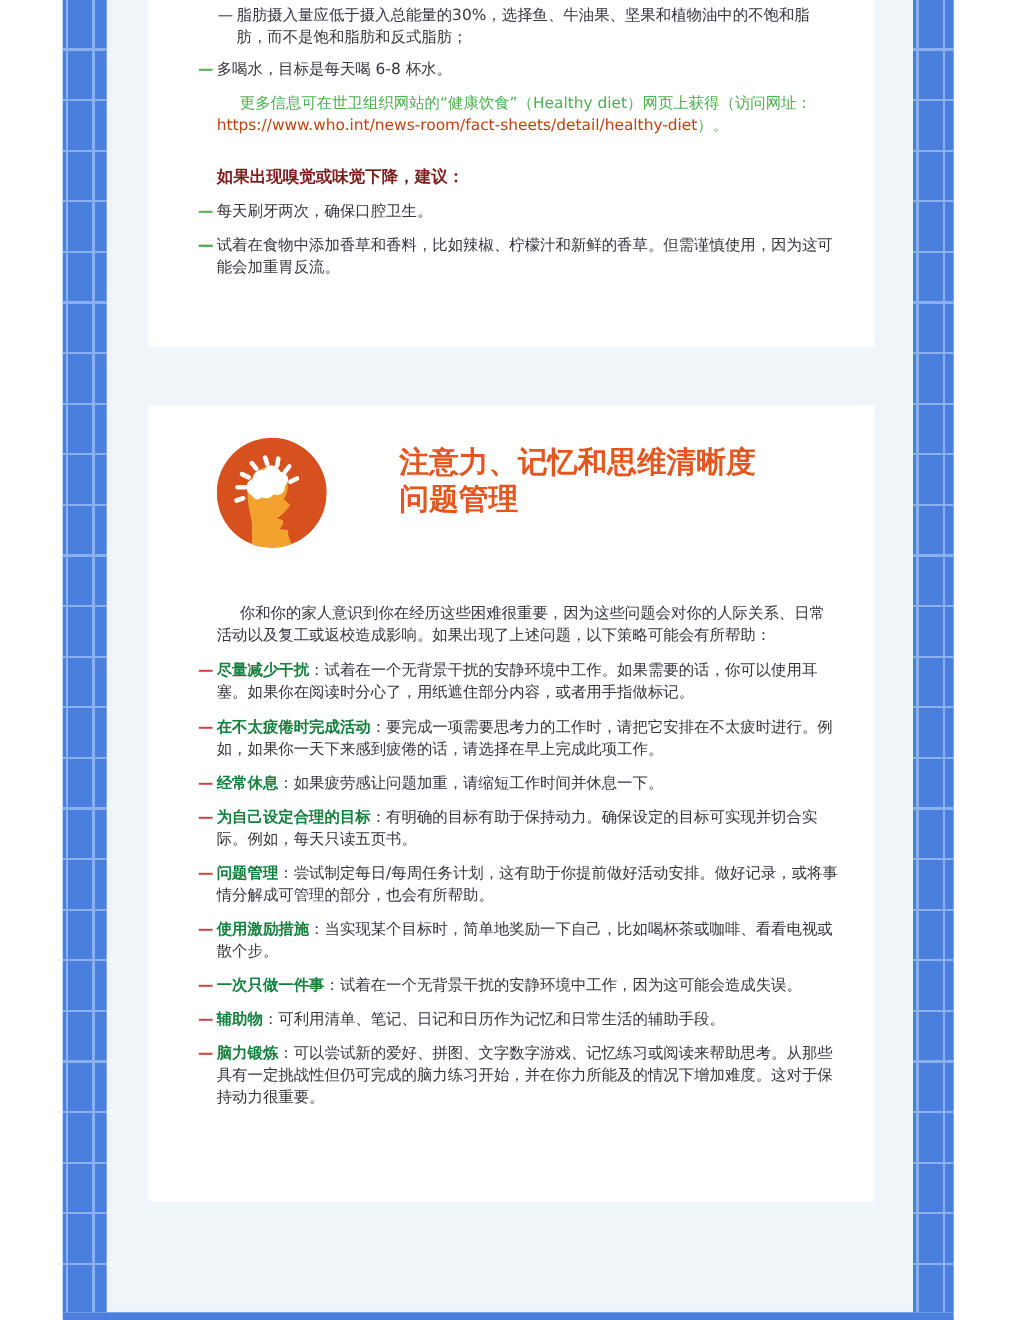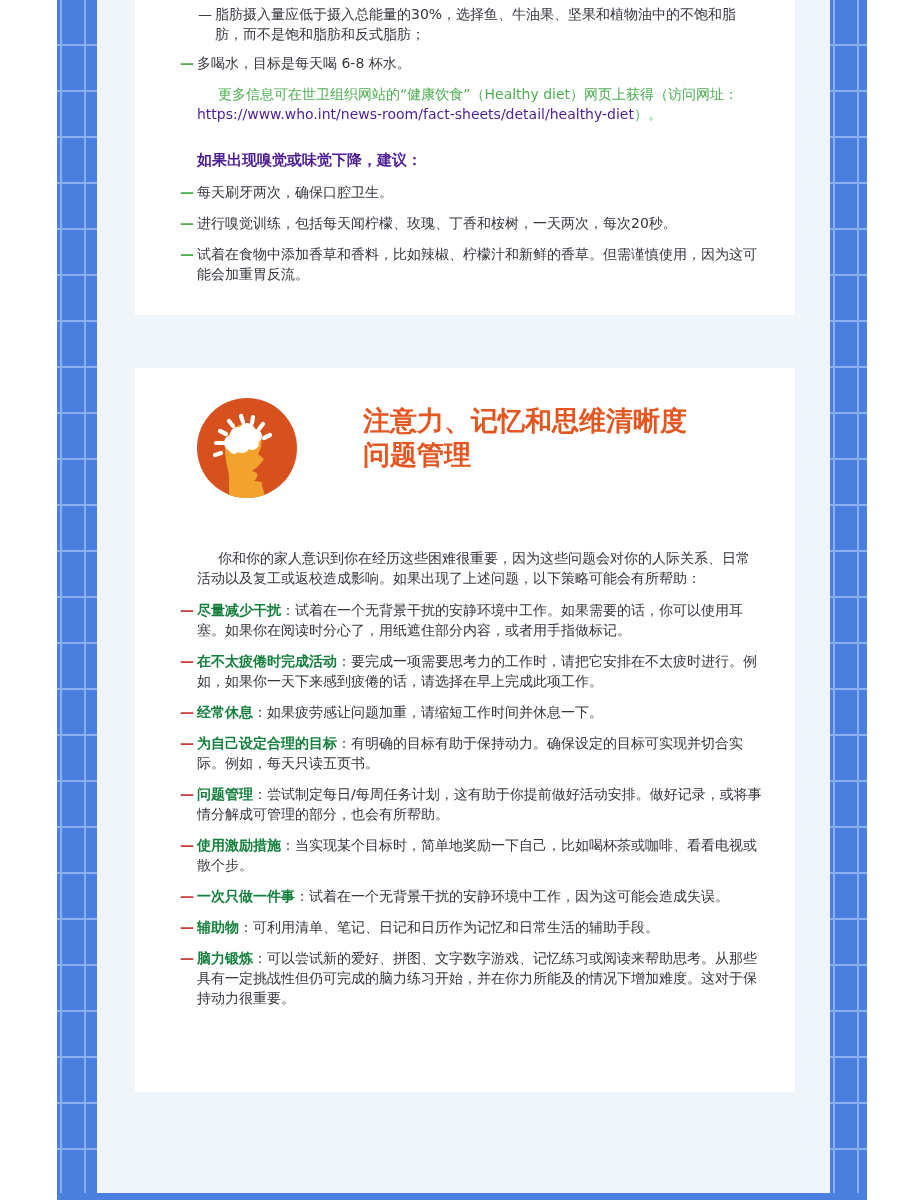--- a/index.html
+++ b/index.html
@@ -37,23 +37,23 @@
   .card2{top:368px;height:724px;padding:30px 32px 0 62px;}
 
   .txt{font-size:14px;line-height:20px;}
   .bullet{position:relative;margin:0 0 11px 0;}
   .bullet .dash{position:absolute;left:-17px;top:0;font-weight:bold;}
   .dash-green{color:#4caf50;}
   .dash-dark{color:#3c3c44;font-weight:normal !important;}
   .dash-red{color:#c8423d;}
   .sub-indent{margin-left:18px;margin-bottom:9px;}
   .note{color:#4caf50;text-indent:1.5em;margin:11px 0 0 0;}
-  .note .url{color:#4c1d95;text-decoration:none;cursor:pointer;}
+  .note .url{color:#c2410c;text-decoration:none;cursor:pointer;}
   .sec-heading{
-    font-size:15px;font-weight:bold;color:#4c1d95;
+    font-size:15px;font-weight:bold;color:#7f1d1d;
     margin:26px 0 12px 0;line-height:20px;
   }
   .hdr-row{display:flex;align-items:flex-start;margin-bottom:50px;}
   .icon-wrap{width:100px;height:100px;flex:0 0 100px;}
   .sec-title{
     margin-left:66px;padding-top:6px;
     color:#e4551f;font-size:27px;font-weight:bold;line-height:34px;
   }
   .para{text-indent:1.5em;margin:0 0 8px 0;}
   .strategies{margin-top:12px;}
@@ -82,21 +82,20 @@
   <p class="note"><span>更多信息可在世卫组织网站的“健康饮食”（Healthy  diet）网页上获得（访问网址：</span><span class="url">https://www.who.int/news-room/fact-sheets/detail/healthy-diet</span><span>）。</span></p>
 
   <div class="sec-heading">如果出现嗅觉或味觉下降，建议：</div>
 
   <div class="bullet">
     <span class="dash dash-green">—</span>
     <span>每天刷牙两次，确保口腔卫生。</span>
   </div>
   <div class="bullet">
     <span class="dash dash-green">—</span>
-    <span>进行嗅觉训练，包括每天闻柠檬、玫瑰、丁香和桉树，一天两次，每次20秒。</span>
   </div>
   <div class="bullet">
     <span class="dash dash-green">—</span>
     <span>试着在食物中添加香草和香料，比如辣椒、柠檬汁和新鲜的香草。但需谨慎使用，因为这可能会加重胃反流。</span>
   </div>
 </div>
 
 <div class="card card2 txt">
 
   <div class="hdr-row">

